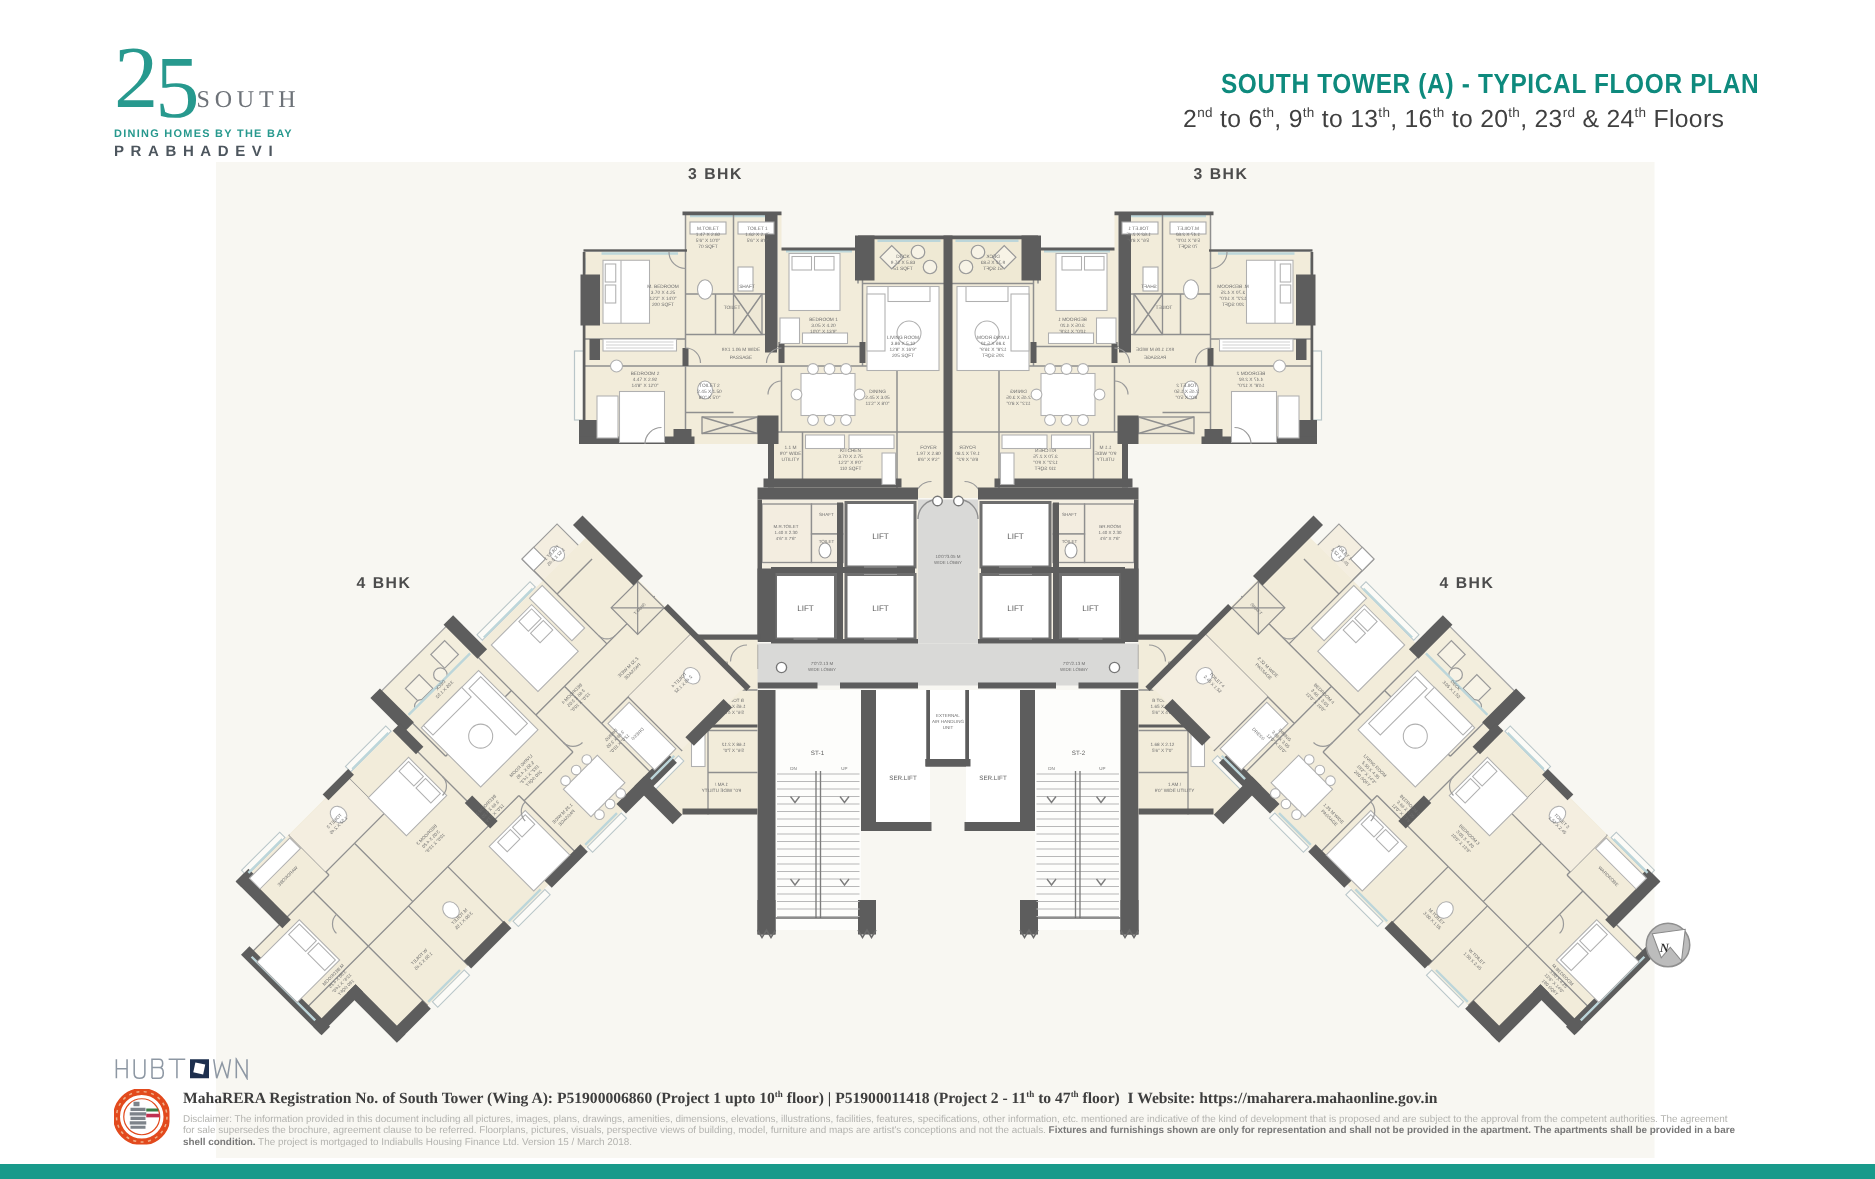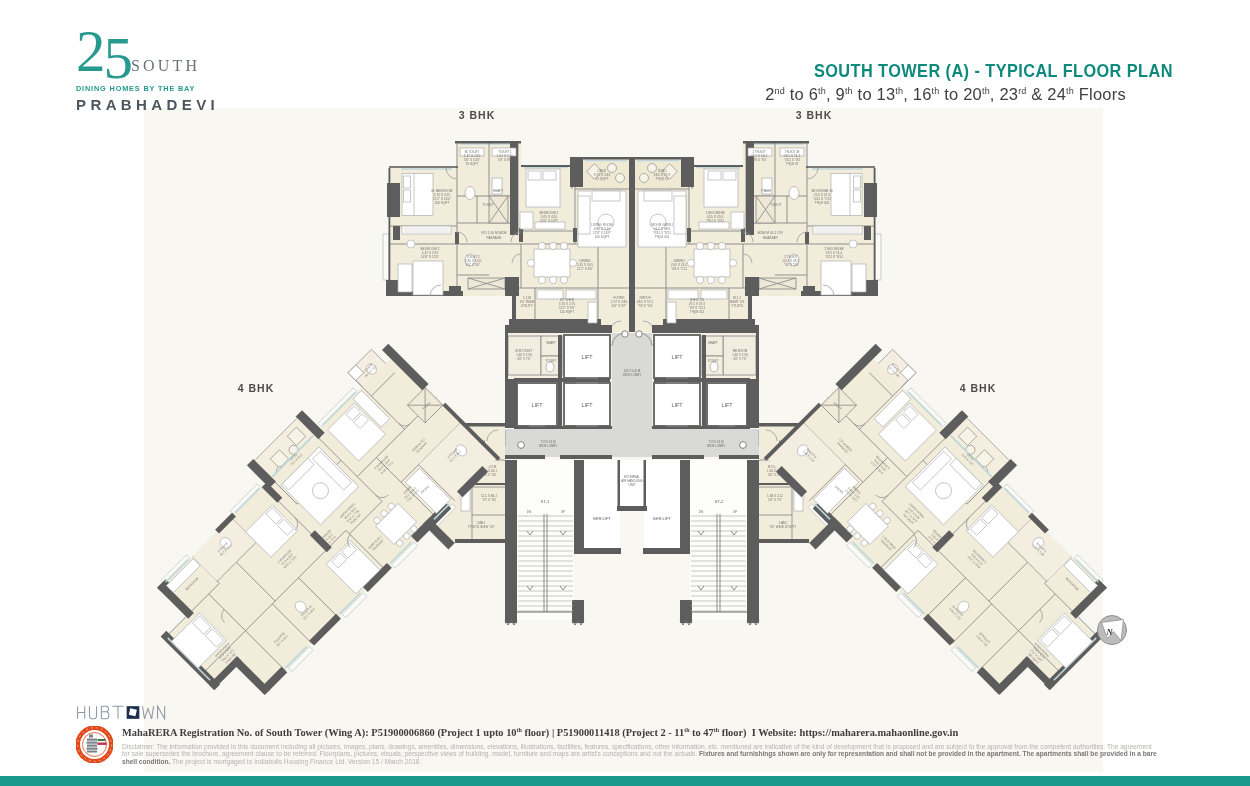--- a/index.html
+++ b/index.html
@@ -6,22 +6,22 @@
   body{width:1250px;height:786px;overflow:hidden;background:#ffffff;
        font-family:"Liberation Sans",sans-serif;}
   .page{position:relative;width:1250px;height:786px;}
   .panel{position:absolute;left:144px;top:108px;width:959px;height:664px;background:#f8f7f2;}
   
   .logo25{position:absolute;left:76px;top:25px;}
   .l25{font-family:"Liberation Serif",serif;color:#27998e;font-size:59px;line-height:0.9;letter-spacing:-2px;}
   .l5{display:inline-block;transform:translateY(7px);}
   .lsouth{font-family:"Liberation Serif",serif;color:#6d7278;font-size:16px;letter-spacing:3.2px;}
   .lbesp{color:#27998e;font-size:7.3px;font-weight:bold;letter-spacing:0.85px;margin-top:6px;}
-  .lprab{color:#4d565e;font-size:15px;font-weight:bold;letter-spacing:4.4px;margin-top:3px;}
-  .title{position:absolute;right:77px;top:60px;text-align:left;}
+  .lprab{color:#4d565e;font-size:10px;font-weight:bold;letter-spacing:4.4px;margin-top:3px;}
+  .title{position:absolute;right:77px;top:45px;text-align:center;}
   .t1{color:#0e8a7d;font-size:18.5px;font-weight:bold;letter-spacing:0.5px;transform:scaleX(0.88);transform-origin:right center;white-space:nowrap;}
   .t2{color:#404040;font-size:16.5px;margin-top:3px;letter-spacing:0.2px;white-space:nowrap;}
   .t2 sup{font-size:9px;}
   
   .hub{position:absolute;left:76px;top:705px;}
   .stamp{position:absolute;left:76px;top:726px;}
   .rera{position:absolute;left:122px;top:727px;width:1075px;white-space:nowrap;
         font-family:"Liberation Serif",serif;font-weight:bold;color:#3e3e3e;font-size:10.4px;}
   .disc{position:absolute;left:122px;top:743px;width:1100px;color:#b3b3af;font-size:6.6px;line-height:1.1;white-space:nowrap;}
   .disc b{color:#787878;}

